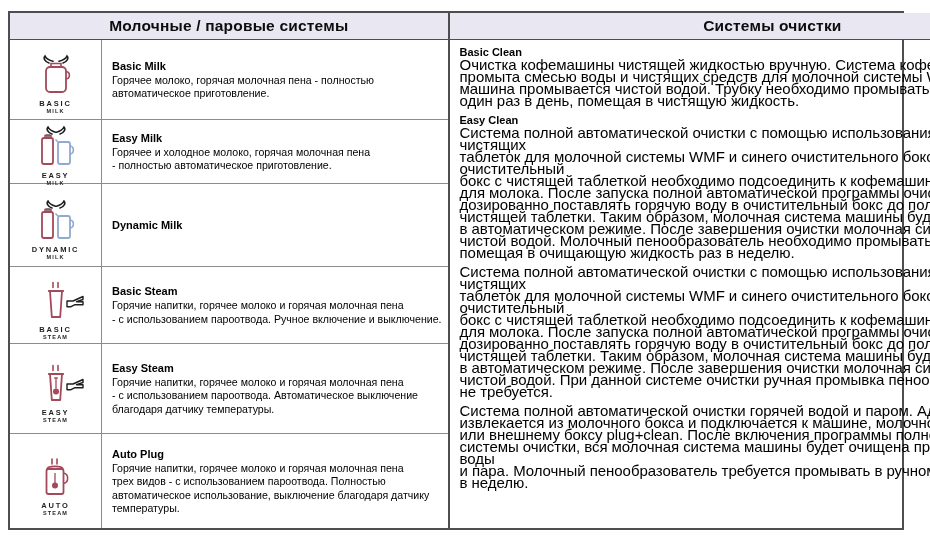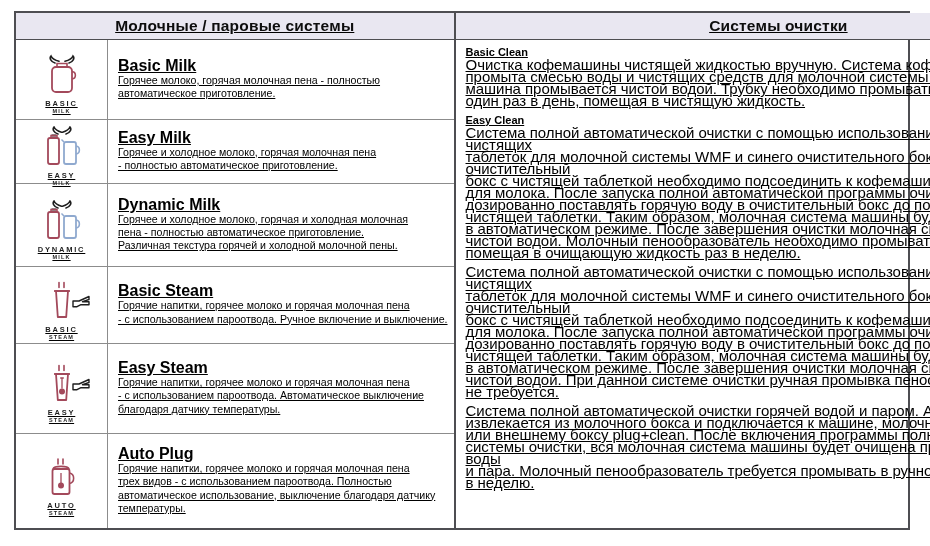--- a/index.html
+++ b/index.html
@@ -2,23 +2,23 @@
 <html><head>
 <meta charset="utf-8">
 <style>
   html,body{margin:0;padding:0;}
   body{
     width:930px;height:546px;background:#ffffff;
     font-family:"Liberation Sans", sans-serif;color:#000;
     position:relative;overflow:hidden;
   }
   .table{
-    position:absolute;left:14px;top:11px;width:896px;height:519px;
+    position:absolute;left:8px;top:11px;width:896px;height:519px;
     box-sizing:border-box;border:2px solid #4e4e52;
-    display:flex;background:#fff;text-decoration:underline;
+    display:flex;background:#fff;
   }
   .col{display:flex;flex-direction:column;box-sizing:border-box;}
   .col-left{width:452px;border-right:2px solid #4e4e52;}
   .col-right{flex:1;}
   .hdr{
     height:26px;flex:0 0 26px;background:#e9e7f1;
     border-bottom:1.5px solid #4e4e52;
     display:flex;align-items:center;justify-content:center;
     font-weight:bold;font-size:15.5px;letter-spacing:.2px;color:#0d0d0d;
   }
@@ -33,21 +33,21 @@
     width:92px;flex:0 0 92px;border-right:1px solid #8c8c8c;
     display:flex;flex-direction:column;align-items:center;justify-content:center;
     box-sizing:border-box;padding-top:9px;
   }
   .badge1{font-size:7.5px;font-weight:bold;letter-spacing:1.8px;color:#1e1e1e;margin-top:1px;}
   .badge2{font-size:5.5px;font-weight:bold;letter-spacing:1.2px;color:#1e1e1e;}
   .text-cell{
     flex:1;display:flex;flex-direction:column;justify-content:center;
     padding:6px 6px 6px 10px;box-sizing:border-box;
   }
-  .row-title{font-weight:bold;font-size:16px;line-height:14px;margin-bottom:1px;}
+  .row-title{font-weight:bold;font-size:11px;line-height:14px;margin-bottom:1px;}
   .row-desc{font-size:10.6px;line-height:13.2px;white-space:pre;}
   .right-body{padding:6px 6px 4px 10px;}
   .sec{margin-bottom:7px;}
   .sec-title{font-weight:bold;font-size:11px;line-height:13px;}
   .sec-body{font-size:15px;line-height:12px;white-space:pre;letter-spacing:-0.05px;}
   svg{display:block;}
 </style>
 </head>
 <body>
 
@@ -110,23 +110,20 @@
             <path d="M31 16 l-2.5 -2.5" stroke="#8fa9cf" stroke-width="1.5" fill="none"></path>
             <rect x="31" y="16" width="12" height="22" rx="2" stroke="#8fa9cf" stroke-width="1.8" fill="none"></rect>
             <path d="M43 20 c4.5 .5 4.5 7.5 0 8" stroke="#8fa9cf" stroke-width="1.6" fill="none"></path>
           </svg>
         </span>
         <span class="badge1">DYNAMIC</span>
         <span class="badge2">MILK</span>
       </div>
       <div class="text-cell">
         <div class="row-title">Dynamic Milk</div>
-        <div class="row-desc">Горячее и холодное молоко, горячая и холодная молочная
-пена - полностью автоматическое приготовление.
-Различная текстура горячей и холодной молочной пены.</div>
       </div>
     </div>
 
     <div class="row">
       <div class="icon-cell">
         <span>
           <svg width="58" height="44" viewBox="0 0 58 44">
             <path d="M26 2.5 v5 M31 2.5 v5" stroke="#a3495b" stroke-width="1.6" stroke-linecap="round" fill="none"></path>
             <path d="M21 11 h16" stroke="#a3495b" stroke-width="1.8" fill="none"></path>
             <path d="M23 11 h12 l-1.8 26 h-8.4 z" stroke="#a3495b" stroke-width="1.8" fill="none" stroke-linejoin="round"></path>

